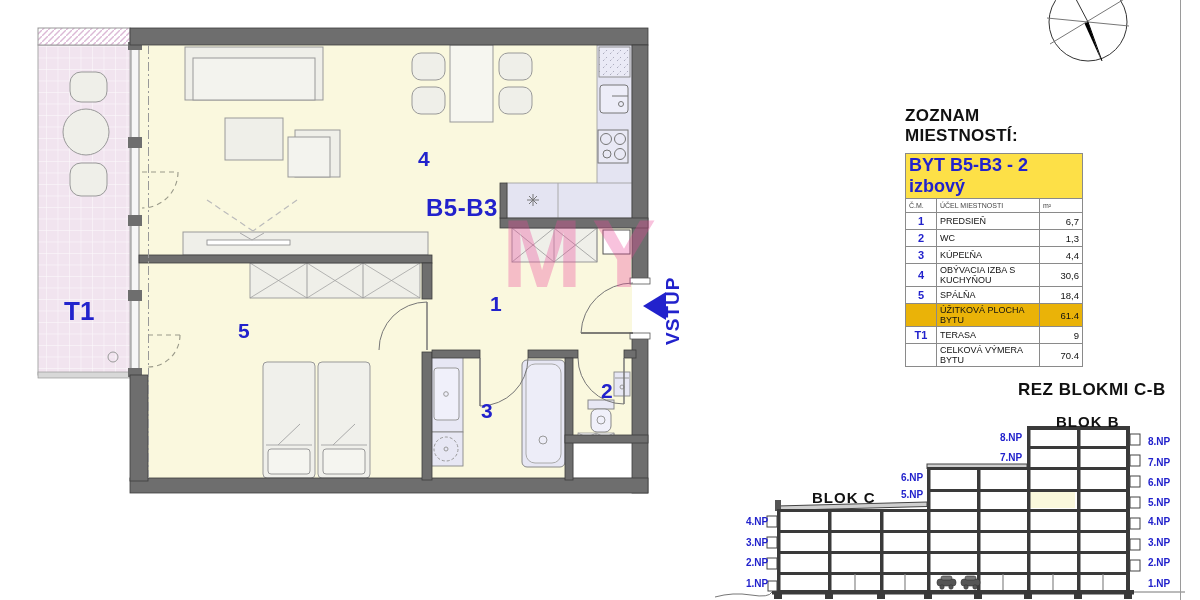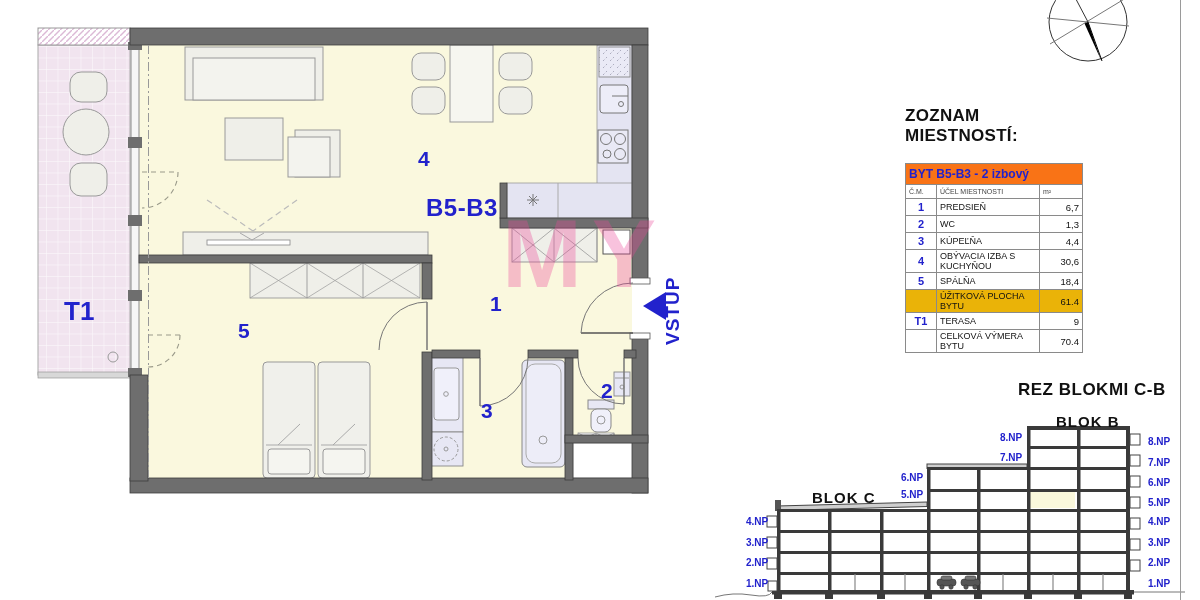--- a/index.html
+++ b/index.html
@@ -12,24 +12,24 @@
   
   #watermark{position:absolute;left:502px;top:210px;font-size:96px;font-weight:bold;
              color:#ec4899;opacity:.33;line-height:.92;letter-spacing:10px;z-index:30;pointer-events:none;}
   
   #vstup-text{position:absolute;left:662px;top:345px;transform:rotate(-90deg);transform-origin:0 0;
               width:80px;font-size:19px;font-weight:bold;color:#2222cc;letter-spacing:1px;}
   #vstup-arrow{position:absolute;left:643px;top:292px;width:0;height:0;
                border-right:23px solid #2222cc;border-top:14px solid transparent;border-bottom:14px solid transparent;}
   
   #room-table{position:absolute;left:905px;top:106px;width:180px;}
-  #room-table .rt-title{font-size:17px;font-weight:bold;color:#111;margin-bottom:17px;letter-spacing:.3px;}
+  #room-table .rt-title{font-size:17px;font-weight:bold;color:#111;margin-bottom:7px;letter-spacing:.3px;}
   #room-table table{border-collapse:collapse;width:178px;border:1px solid #666;}
   #room-table td{border:1px solid #8a8a8a;padding:1px 3px;font-size:9px;color:#111;height:14px;}
-  #room-table tr.apt td{background:#f97316;color:#2222cc;font-weight:bold;font-size:12px;height:18px;}
+  #room-table tr.apt td{background:#fde047;color:#2222cc;font-weight:bold;font-size:18px;height:18px;}
   #room-table tr.cols td{font-size:7px;color:#444;height:11px;}
   #room-table td.n{color:#2222cc;font-weight:bold;font-size:11px;text-align:center;width:24px;}
   #room-table td.a{text-align:right;font-size:9.5px;width:36px;}
   #room-table tr.hl td{background:#eab308;}
   #sec-title{position:absolute;left:1018px;top:380px;font-size:17px;font-weight:bold;color:#111;letter-spacing:.5px;}
   #sheet-line{position:absolute;left:1180px;top:0;width:1px;height:600px;background:#9a9a9a;}
 </style>
 </head>
 <body>
 

